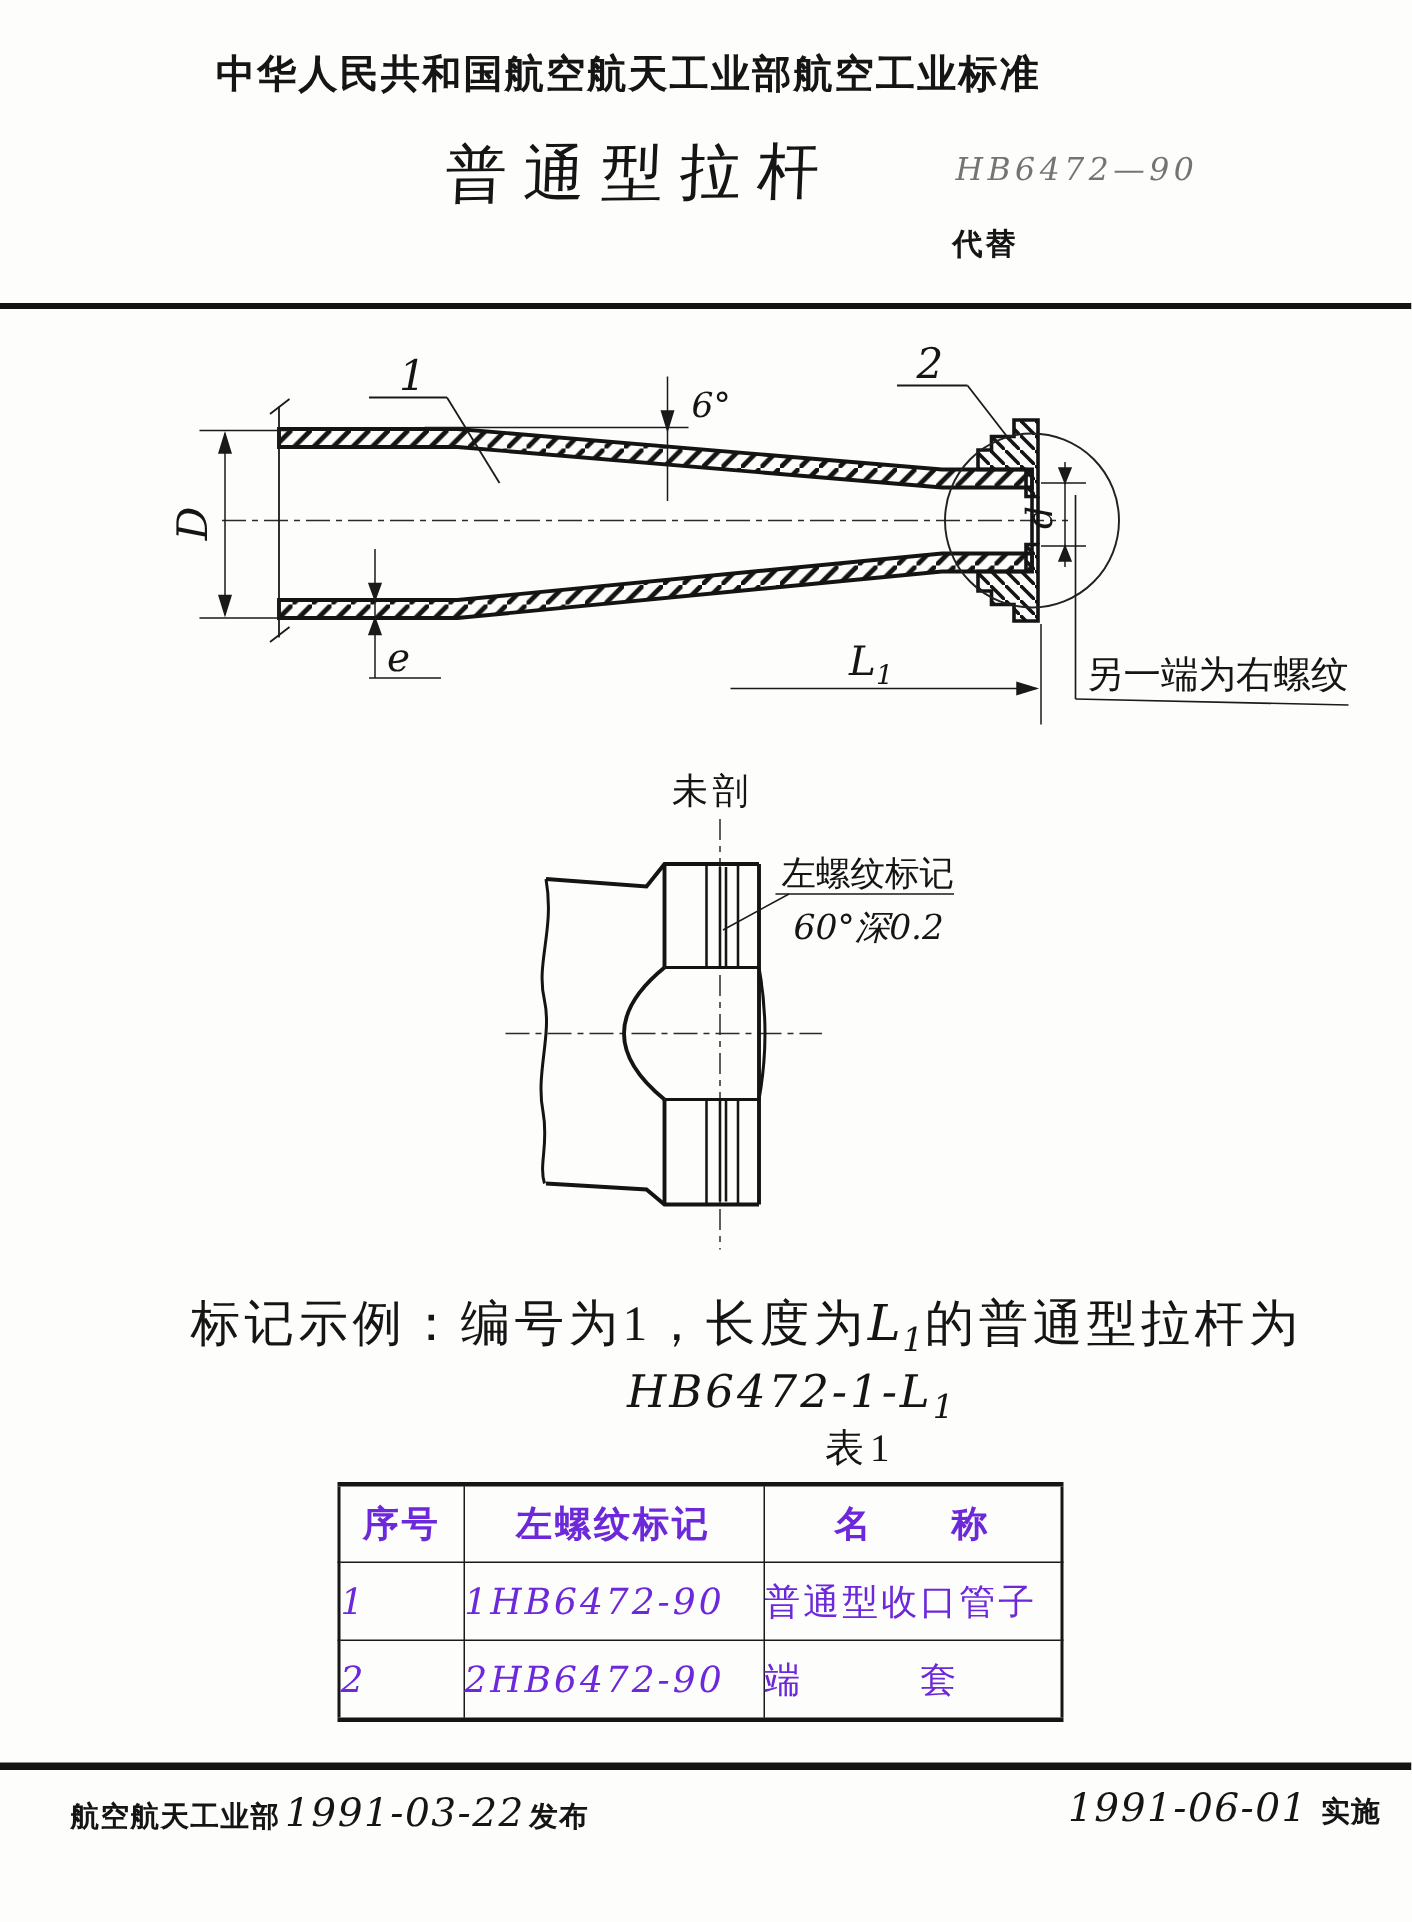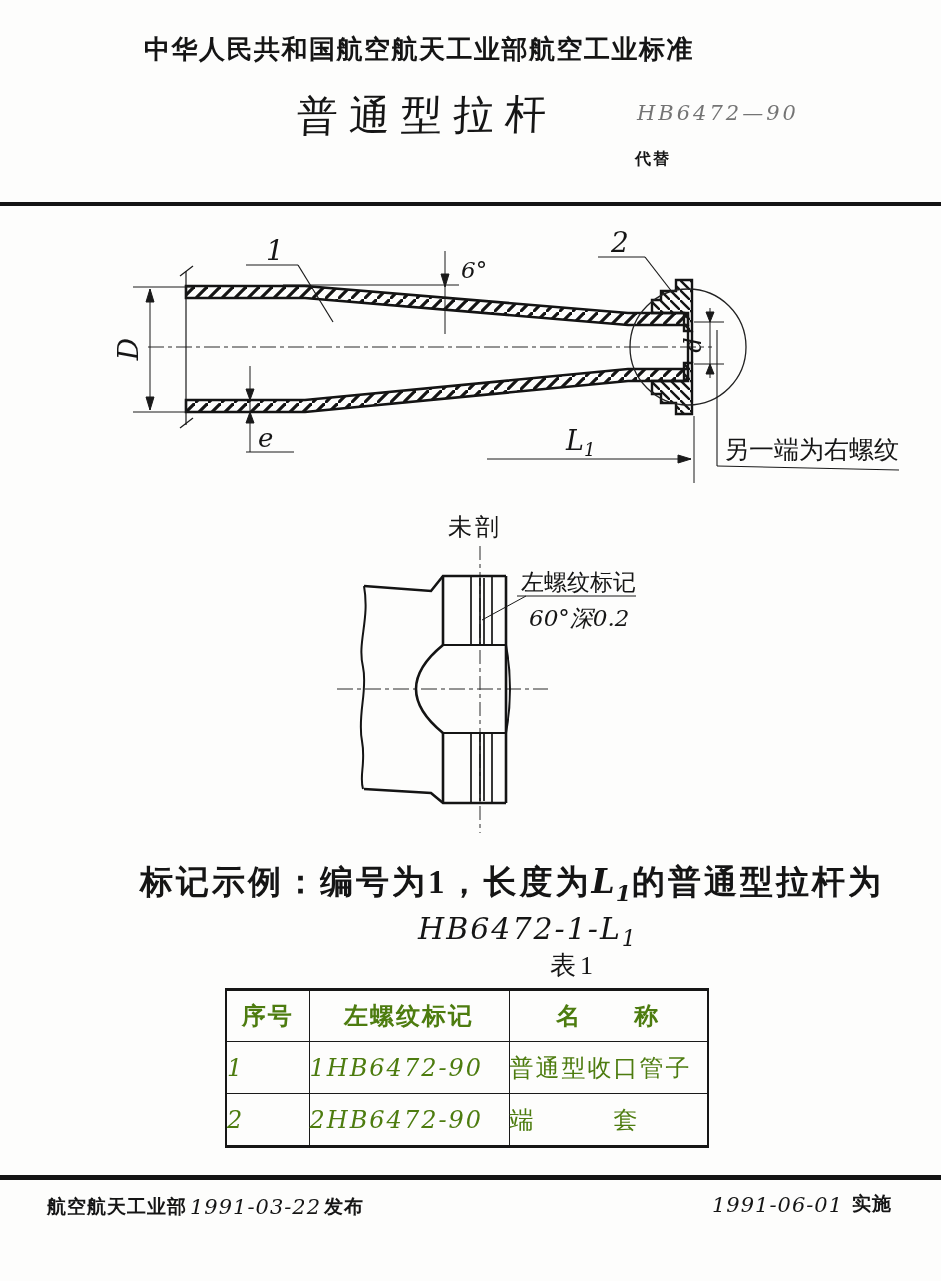--- a/index.html
+++ b/index.html
@@ -8,53 +8,53 @@
     background:#fdfdfc;color:#151515;
     font-family:"Liberation Serif","DejaVu Serif",serif;
   }
   .abs{position:absolute;}
   
   .org-line{left:144px;top:32px;font-size:26px;font-weight:600;letter-spacing:1.5px;}
   .doc-title{left:297px;top:88px;font-size:41px;letter-spacing:11px;font-weight:500;
              transform:skewX(-3deg) rotate(-.6deg);}
   .std-number{left:637px;top:90px;font-size:21px;font-style:italic;color:#5d5d5d;
               letter-spacing:3px;opacity:.85;font-family:"DejaVu Serif",serif;margin-top:11px;}
-  .replaces{left:635px;top:149px;font-size:16px;font-weight:700;letter-spacing:2px;}
+  .replaces{left:635px;top:149px;font-size:20px;font-weight:700;letter-spacing:2px;}
   .rule{left:0;width:941px;background:#141414;}
   .rule-top{top:202px;height:4px;}
   .rule-bottom{top:1175px;height:5px;}
   
   .main-drawing{left:0;top:215px;width:941px;height:280px;}
   .detail-drawing{left:320px;top:505px;width:330px;height:335px;}
   svg text{fill:#151515;}
   .dimtext{font-family:"DejaVu Serif",serif;font-style:italic;}
   .cjk{font-family:"Liberation Serif",serif;}
   
-  .example-line1{left:140px;top:860px;font-size:33px;letter-spacing:3px;white-space:nowrap;font-weight:bold;}
+  .example-line1{left:127px;top:860px;font-size:33px;letter-spacing:3px;white-space:nowrap;}
   .example-line1 sub,.example-line2 sub{font-size:22px;}
   .example-line2{left:418px;top:911px;font-size:30px;font-style:italic;letter-spacing:2px;
                  font-family:"DejaVu Serif",serif;}
   .table-caption{left:550px;top:948px;font-size:26px;letter-spacing:4px;}
   
   .parts-table{left:225px;top:988px;border-collapse:collapse;table-layout:fixed;
                border:2px solid #161616;border-top-width:3px;border-bottom-width:3px;}
   .parts-table th,.parts-table td{
       border:1.7px solid #1a1a1a;vertical-align:middle;
-      padding:0;color:#4d7c0f;}
+      padding:0;color:#6d28d9;}
   .parts-table th{font-size:24px;font-weight:600;letter-spacing:2px;height:50px;}
   .parts-table td{height:51px;font-size:24px;letter-spacing:2px;}
   .col-no{width:83px;}
   .col-mark{width:200px;}
   .col-name{width:199px;}
   .hand{font-family:"DejaVu Serif",serif;font-style:italic;letter-spacing:1px;}
   
-  .footer-left{left:47px;top:1194px;display:flex;align-items:center;gap:3px;}
+  .footer-left{left:47px;top:1194px;display:flex;align-items:flex-end;gap:3px;}
   .footer-right{left:712px;top:1191px;display:flex;align-items:flex-end;gap:9px;}
   .f-print{font-size:19px;font-weight:700;letter-spacing:1px;font-family:"Liberation Sans",sans-serif;}
-  .f-date{font-size:21px;font-style:italic;font-family:"DejaVu Serif",serif;letter-spacing:1px;}
+  .f-date{font-size:26px;font-style:italic;font-family:"DejaVu Serif",serif;letter-spacing:1px;}
 </style>
 </head>
 <body>
 
 <div class="abs org-line">中华人民共和国航空航天工业部航空工业标准</div>
 <div class="abs doc-title">普通型拉杆</div>
 <div class="abs std-number">HB6472—90</div>
 <div class="abs replaces">代替</div>
 <div class="abs rule rule-top"></div>
 

